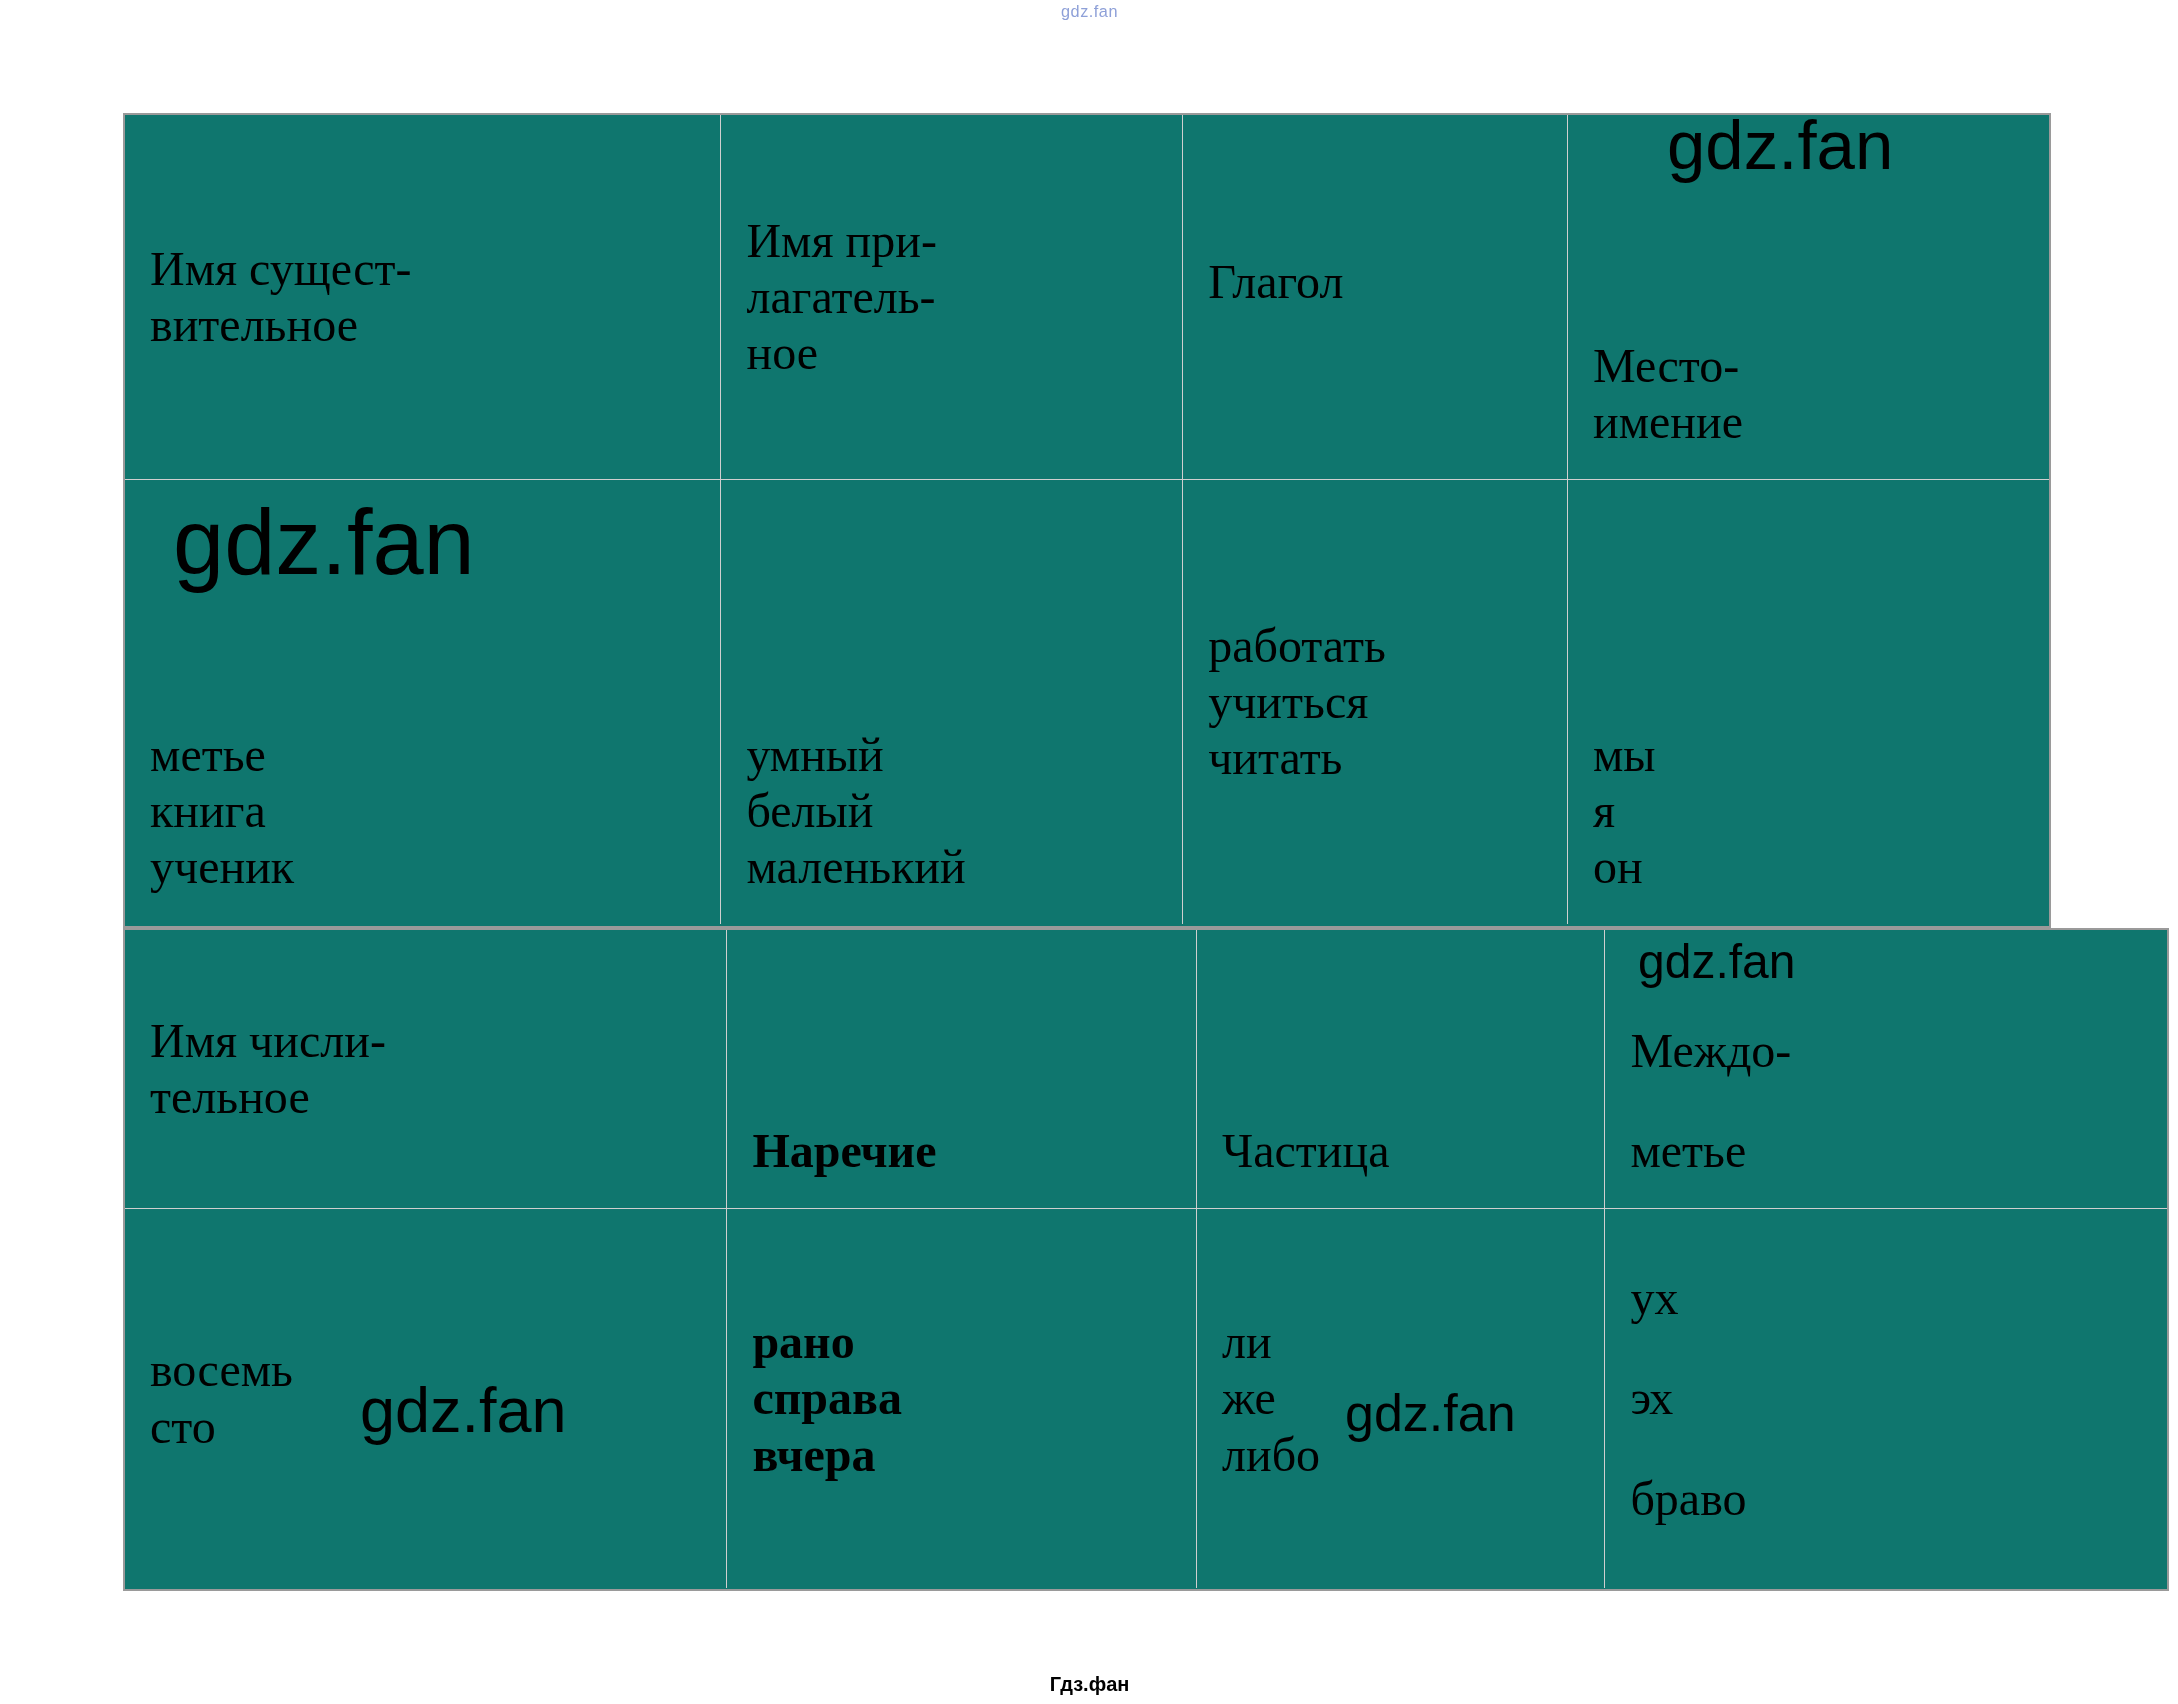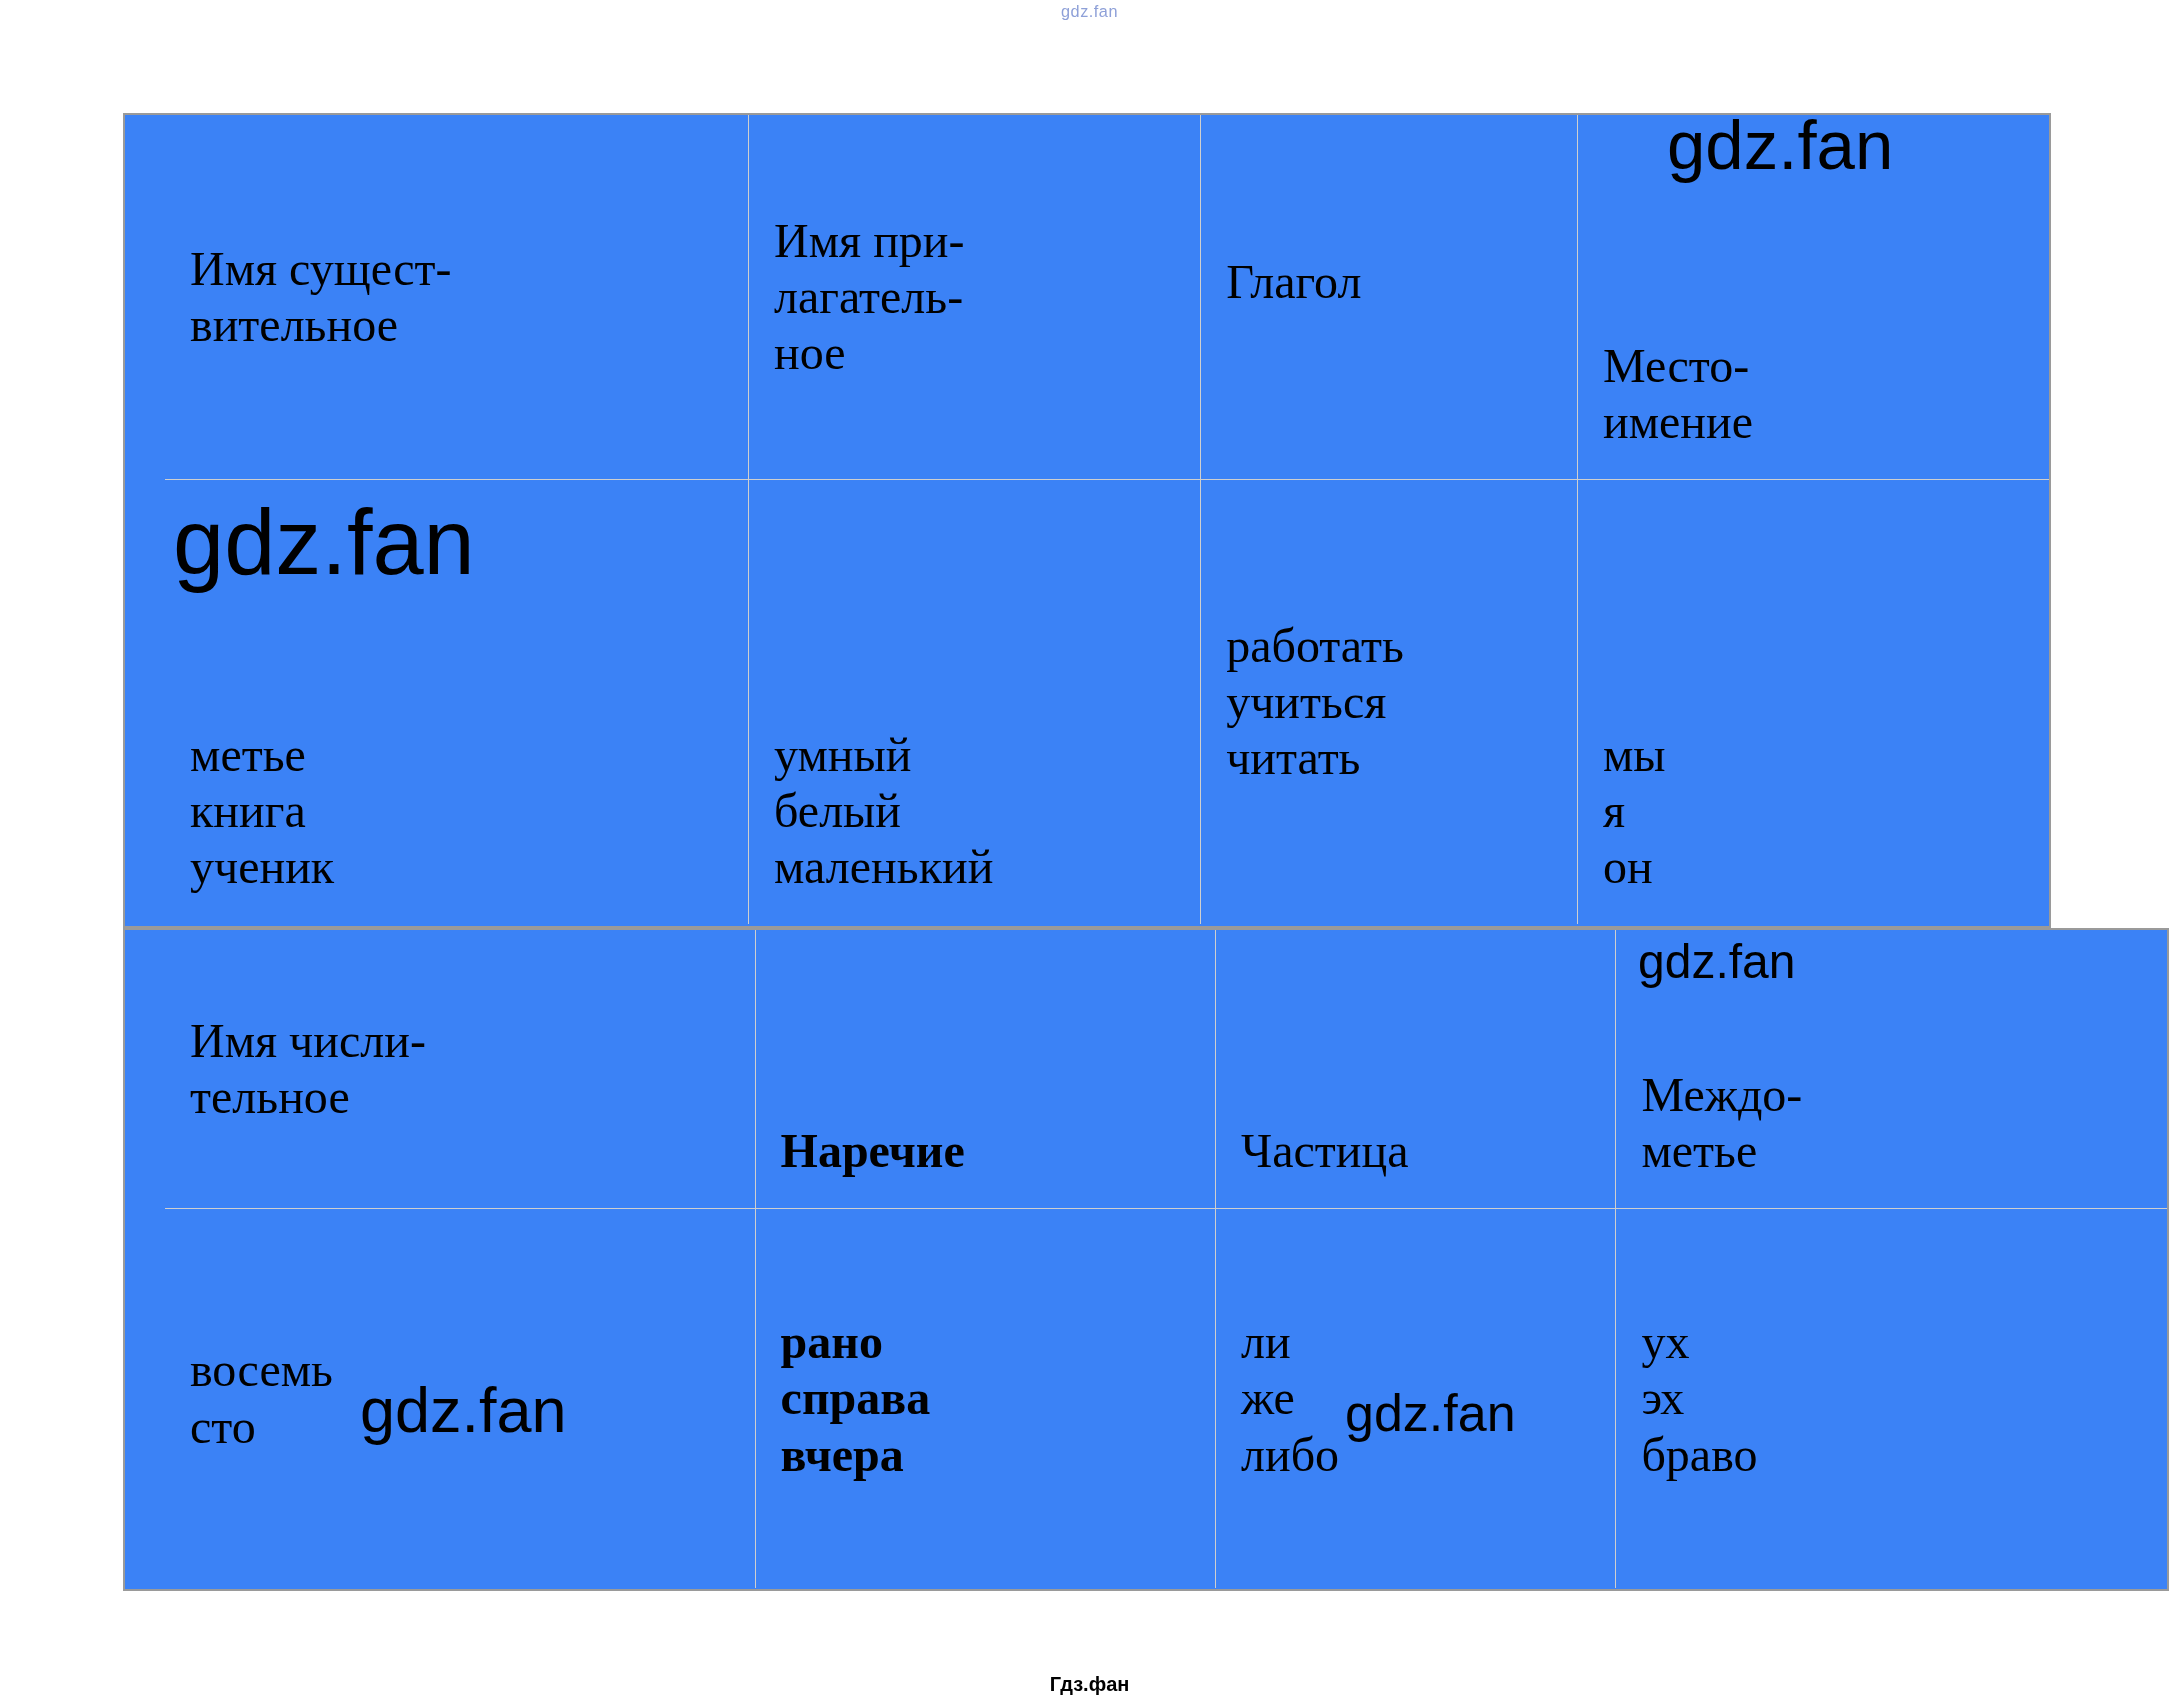--- a/index.html
+++ b/index.html
@@ -38,22 +38,21 @@
     font-size: 20px;
     color: #000000;
     font-weight: bold;
   }
 
   
   .table-block {
     position: absolute;
     border: 2.9px solid #9a9a9a;
     box-sizing: border-box;
-    background: #3b82f6;
-    padding-left: 40px;
+    background: #0f766e;
   }
 
   #block-top {
     left: 123px;
     top: 113px;
     width: 1928px;
     height: 815px;
   }
 
   #block-bottom {
@@ -103,21 +102,21 @@
   
   #block-top .c1 { width: 31.0%; }
   #block-top .c2 { width: 24.0%; }
   #block-top .c3 { width: 20.0%; justify-content: center; }
   #block-top .c4 { width: 25.0%; }
 
   
   #block-bottom .c1 { width: 29.5%; }
   #block-bottom .c2 { width: 23.0%; font-weight: bold; }
   #block-bottom .c3 { width: 20.0%; }
-  #block-bottom .c4 { width: 27.5%; }
+  #block-bottom .c4 { width: 27.5%; gap: 44px; }
 
   
   .align-bottom { justify-content: flex-end; padding-bottom: 29px; }
   .align-center { justify-content: center; }
 
   
   .wm {
     position: absolute;
     font-family: "Liberation Sans", sans-serif;
     color: #000000;

